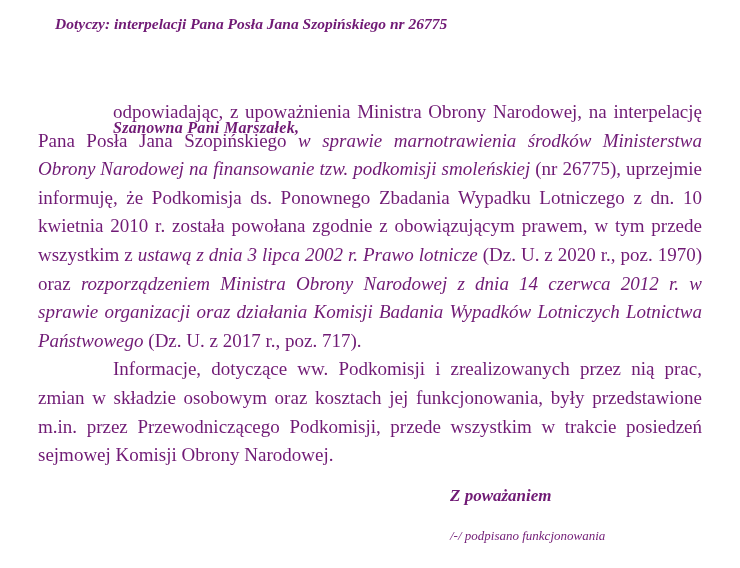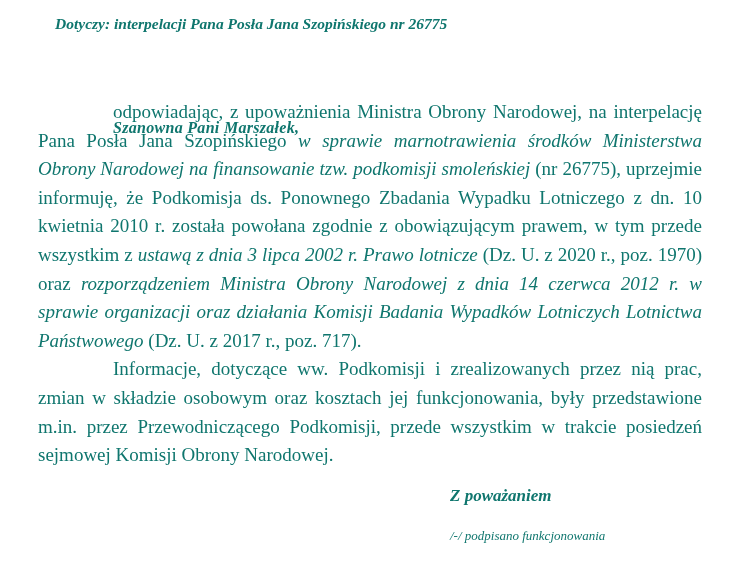--- a/index.html
+++ b/index.html
@@ -5,21 +5,21 @@
   html, body {
     margin: 0;
     padding: 0;
     background: #ffffff;
   }
   .page {
     position: relative;
     width: 740px;
     height: 568px;
     background: #ffffff;
-    color: #0f766e;
+    color: #701a75;
     font-family: "Liberation Serif", serif;
     overflow: hidden;
   }
   .subject {
     position: absolute;
     left: 55px;
     top: 15px;
     font-size: 15.5px;
     font-weight: bold;
     font-style: italic;

